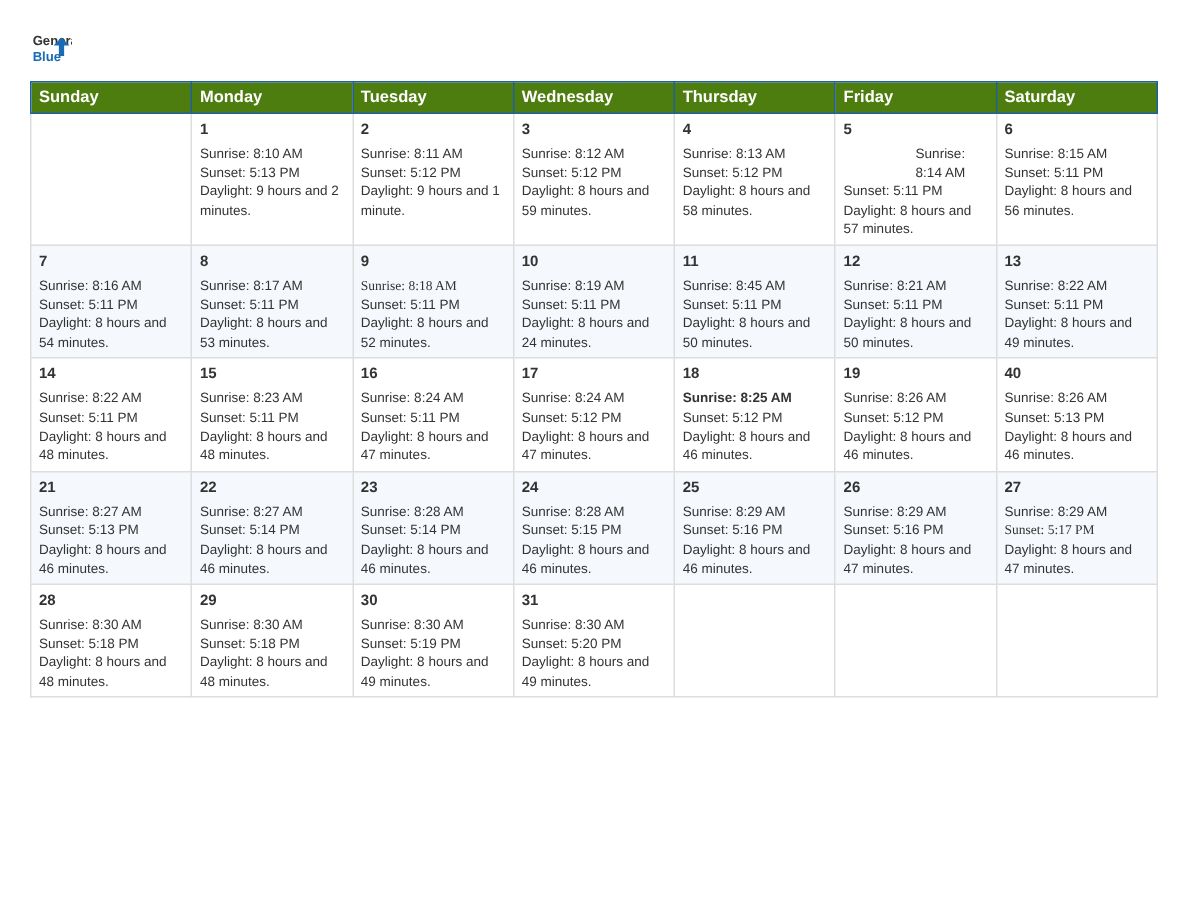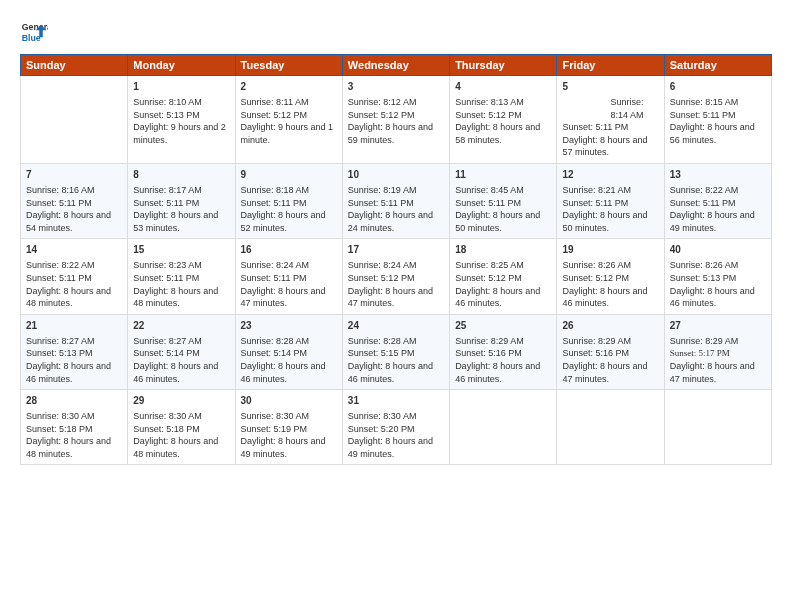--- a/index.html
+++ b/index.html
@@ -43,21 +43,21 @@
     .subtitle {
       font-size: 13px;
       color: #555;
     }
     table {
       width: 100%;
       border-collapse: collapse;
       table-layout: fixed;
     }
     thead tr {
-      background-color: #c2410c;
+      background-color: #4d7c0f;
     }
     thead th {
       color: #fff;
       font-size: 11px;
       font-weight: bold;
       padding: 4px 5px;
       text-align: left;
       border: 1px solid #2060a0;
     }
     tbody tr {
@@ -167,21 +167,21 @@
             <span style="display: block;">Daylight: 8 hours and 54 minutes.</span>
           </td>
           <td>
             <span class="day-num">8</span>
             <span style="display: block;">Sunrise: 8:17 AM</span>
             <span style="display: block;">Sunset: 5:11 PM</span>
             <span style="display: block;">Daylight: 8 hours and 53 minutes.</span>
           </td>
           <td>
             <span class="day-num">9</span>
-            <span style="display: block;">Sunrise: 8:18 AM</span>
+            <span style="display: block; font-family: Liberation Serif, serif;">Sunrise: 8:18 AM</span>
             <span style="display: block;">Sunset: 5:11 PM</span>
             <span style="display: block;">Daylight: 8 hours and 52 minutes.</span>
           </td>
           <td>
             <span class="day-num">10</span>
             <span style="display: block;">Sunrise: 8:19 AM</span>
             <span style="display: block;">Sunset: 5:11 PM</span>
             <span style="display: block;">Daylight: 8 hours and 24 minutes.</span>
           </td>
           <td>
@@ -223,21 +223,21 @@
             <span style="display: block;">Daylight: 8 hours and 47 minutes.</span>
           </td>
           <td>
             <span class="day-num">17</span>
             <span style="display: block;">Sunrise: 8:24 AM</span>
             <span style="display: block;">Sunset: 5:12 PM</span>
             <span style="display: block;">Daylight: 8 hours and 47 minutes.</span>
           </td>
           <td>
             <span class="day-num">18</span>
-            <span style="display: block;">Sunrise: 8:25 AM</span>
+            <span style="display: block; font-weight: bold;">Sunrise: 8:25 AM</span>
             <span style="display: block;">Sunset: 5:12 PM</span>
             <span style="display: block;">Daylight: 8 hours and 46 minutes.</span>
           </td>
           <td>
             <span class="day-num">19</span>
             <span style="display: block;">Sunrise: 8:26 AM</span>
             <span style="display: block;">Sunset: 5:12 PM</span>
             <span style="display: block;">Daylight: 8 hours and 46 minutes.</span>
           </td>
           <td>

